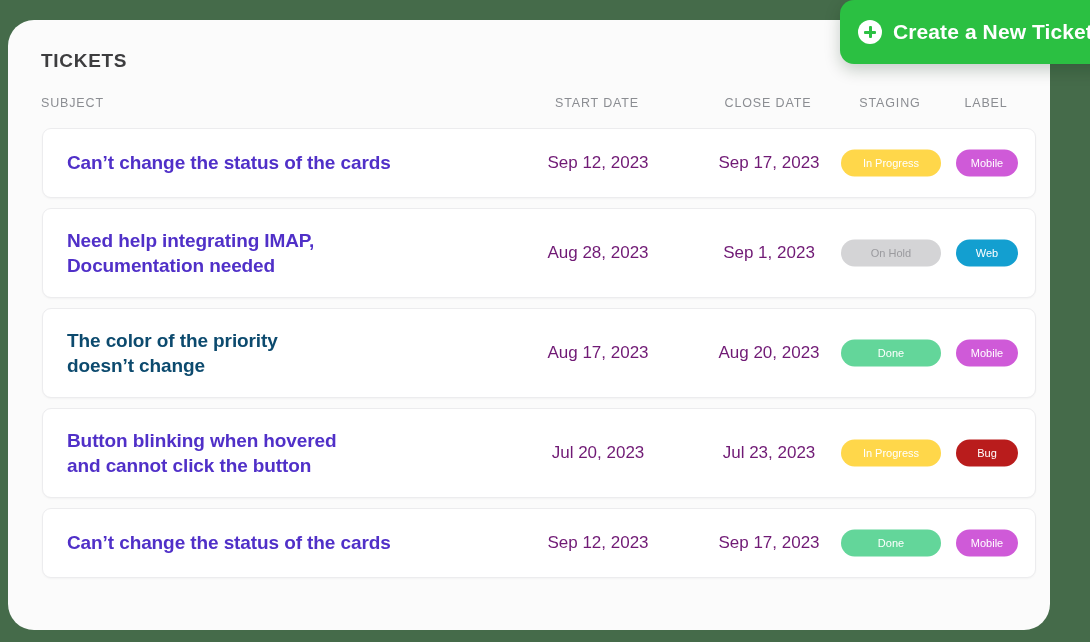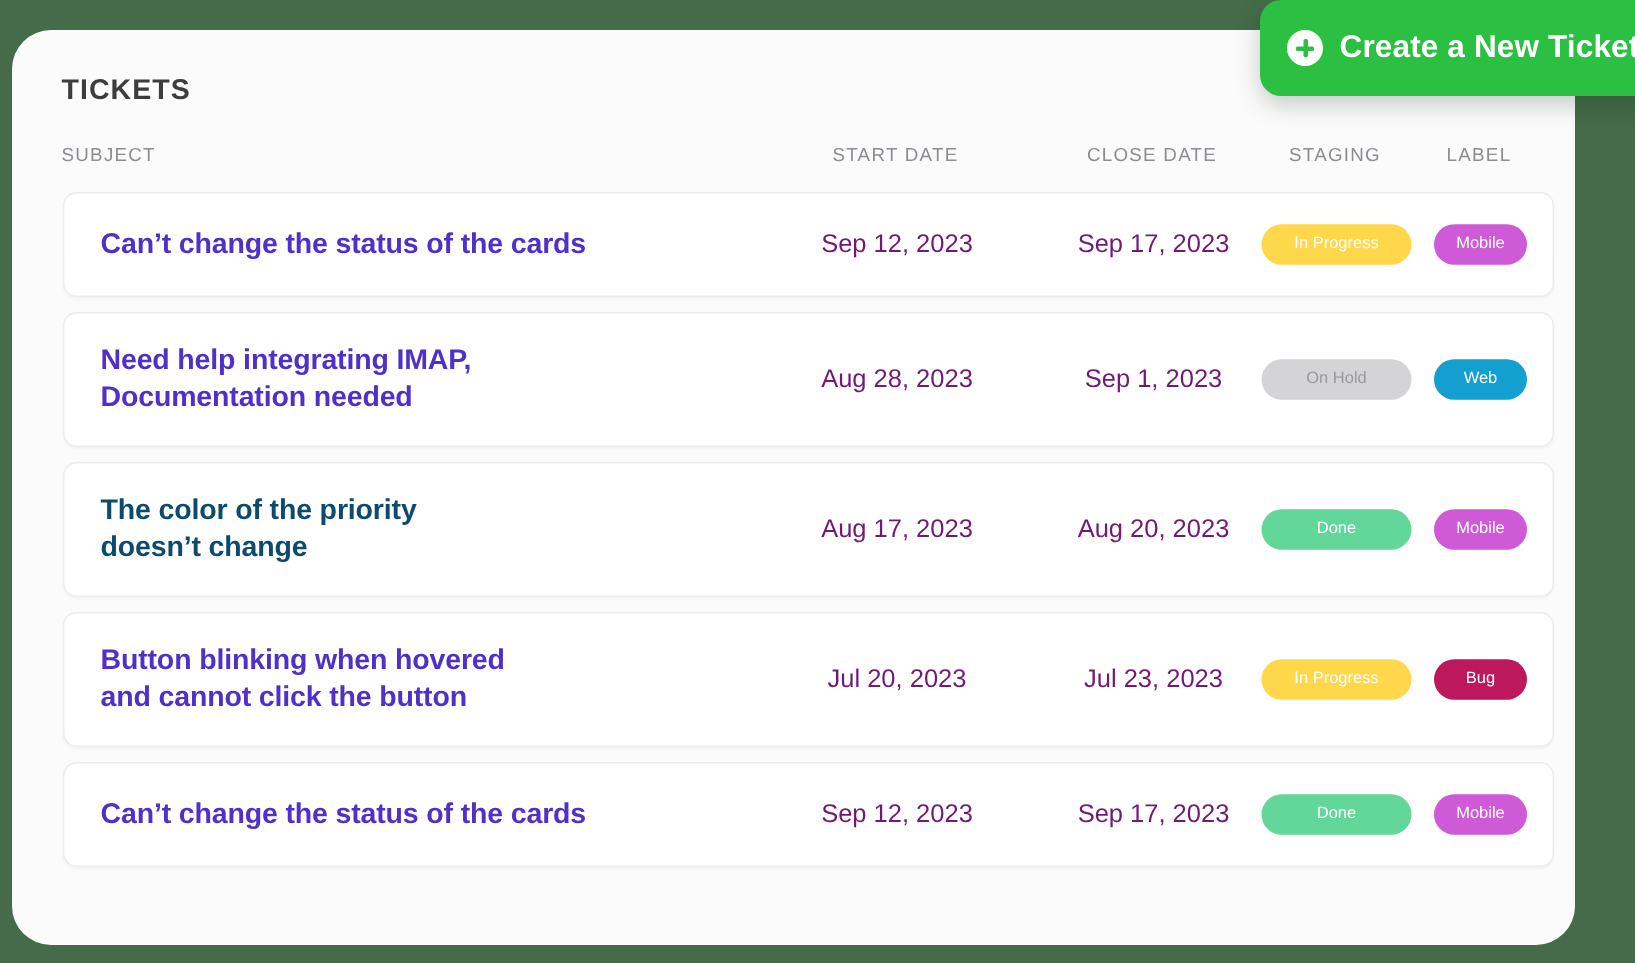--- a/index.html
+++ b/index.html
@@ -233,21 +233,21 @@
       </div>
       <div class="row tall">
         <div class="row-subject" style="color: rgb(80, 48, 200);">Button blinking when hovered
 and cannot click the button</div>
         <div class="cell cell-start">Jul 20, 2023</div>
         <div class="cell cell-close">Jul 23, 2023</div>
         <div class="badge-wrap bw-staging">
           <span class="badge staging" style="background: rgb(255, 215, 74); color: rgb(255, 255, 255);">In Progress</span>
         </div>
         <div class="badge-wrap bw-label">
-          <span class="badge label" style="background: #be185d; color: rgb(255, 255, 255);">Bug</span>
+          <span class="badge label" style="background: #b91c1c; color: rgb(255, 255, 255);">Bug</span>
         </div>
       </div>
       <div class="row">
         <div class="row-subject" style="color: rgb(80, 48, 200);">Can’t change the status of the cards</div>
         <div class="cell cell-start">Sep 12, 2023</div>
         <div class="cell cell-close">Sep 17, 2023</div>
         <div class="badge-wrap bw-staging">
           <span class="badge staging" style="background: rgb(99, 214, 154); color: rgb(255, 255, 255);">Done</span>
         </div>
         <div class="badge-wrap bw-label">

